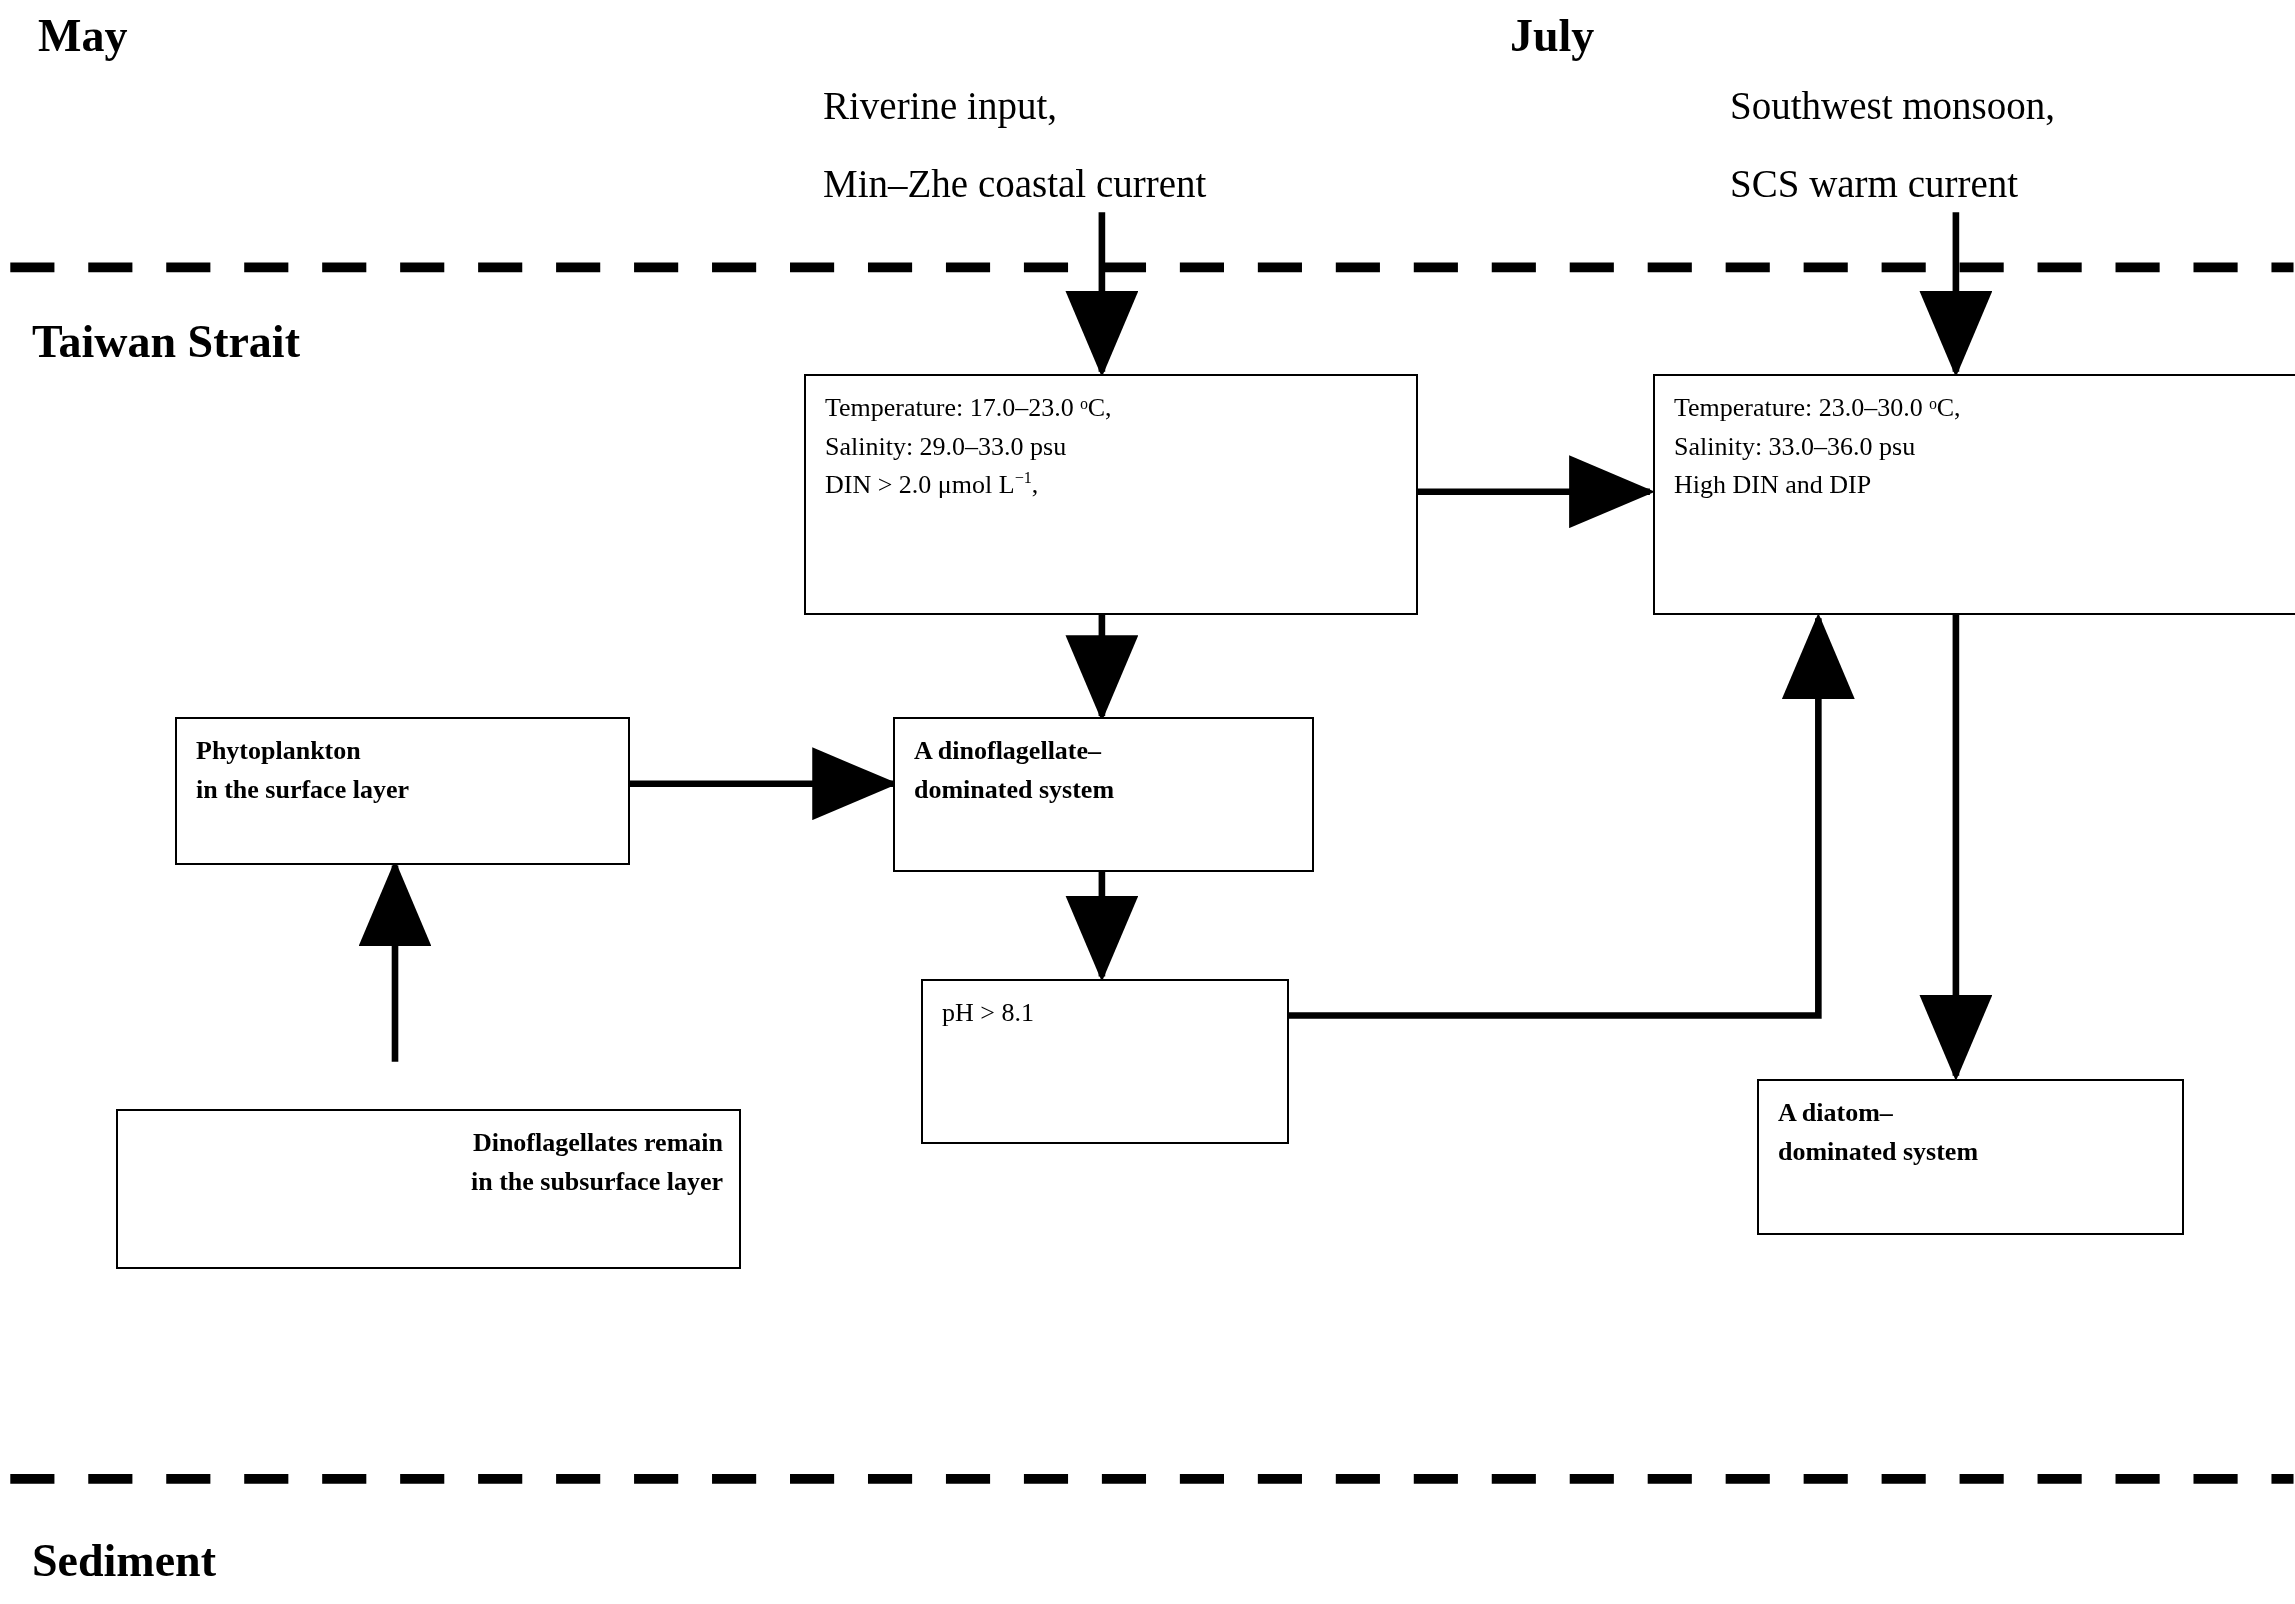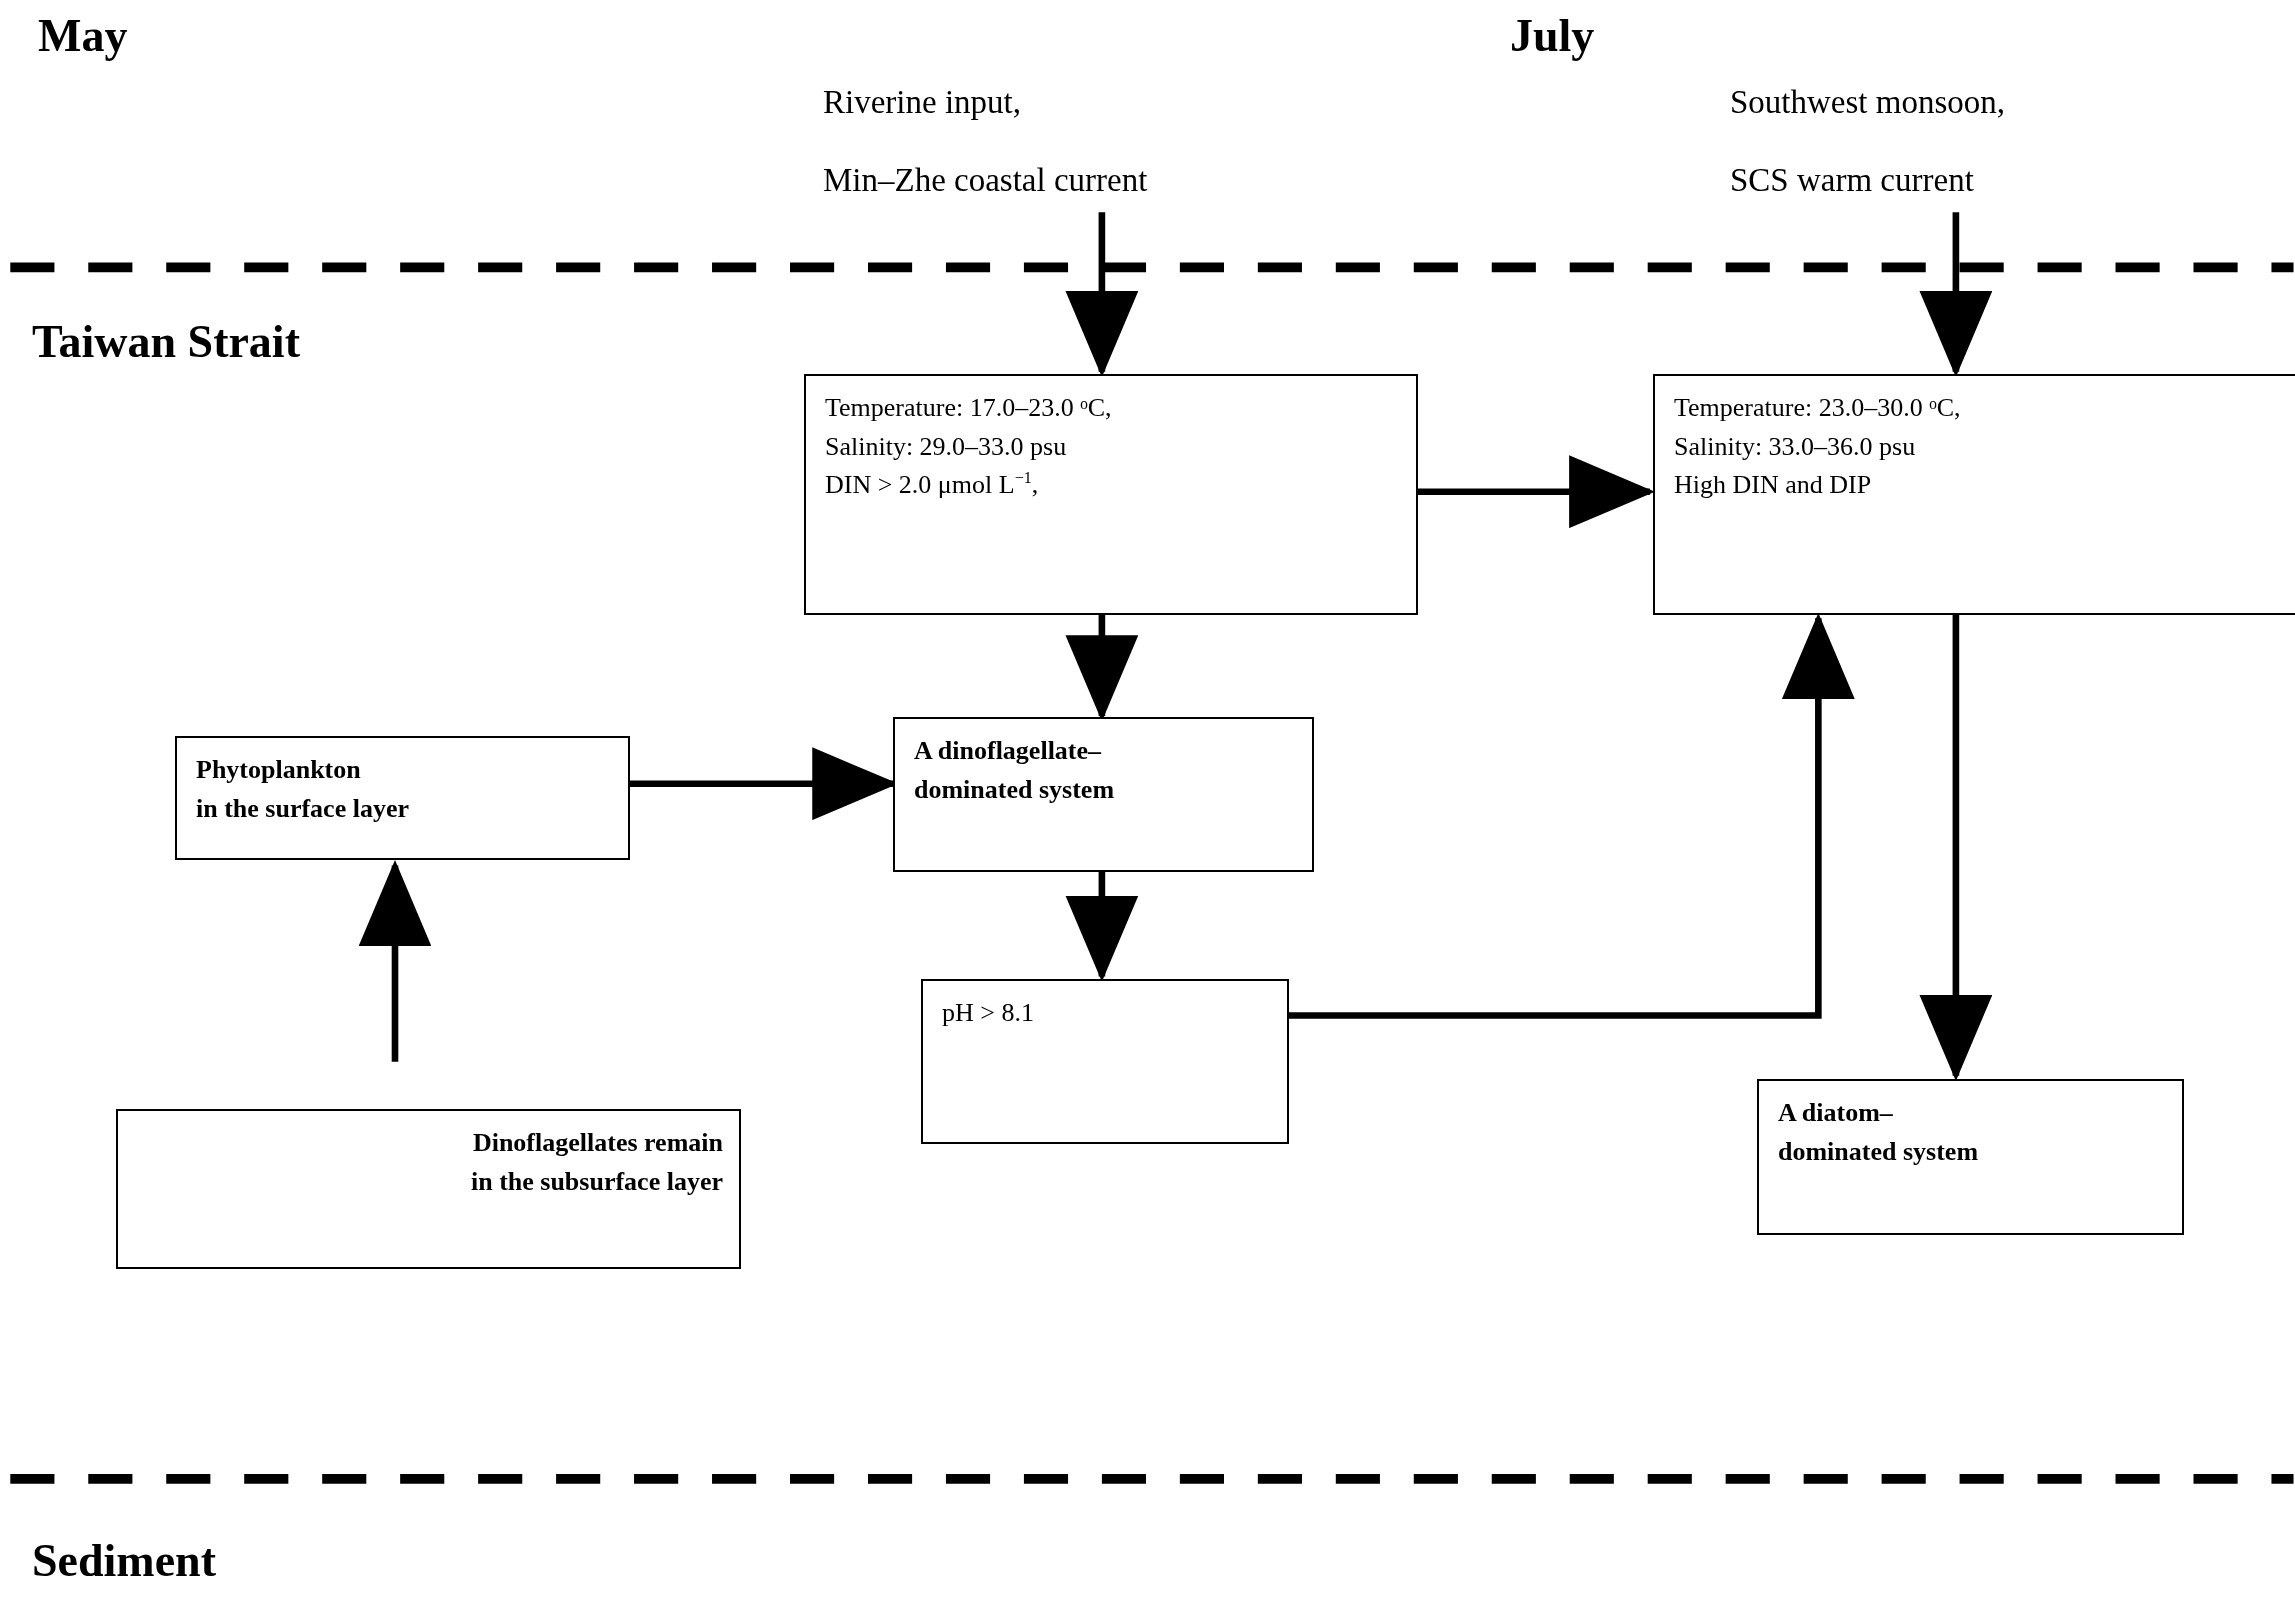--- a/index.html
+++ b/index.html
@@ -33,21 +33,21 @@
   .month-label {
     position: absolute;
     font-weight: bold;
     font-size: 46px;
     line-height: 1;
     white-space: nowrap;
     text-align: right;
   }
   .free-text {
     position: absolute;
-    font-size: 33px;
+    font-size: 39px;
     line-height: 1.28;
     white-space: nowrap;
   }
   .node-box {
     position: absolute;
     box-sizing: border-box;
     border: 2.9px solid #000000;
     background: #ffffff;
     padding: 13.2px 16px 13.2px 19px;
   }
@@ -119,21 +119,21 @@
     <div class="line">Salinity: 29.0–33.0 psu</div>
     <div class="line"><span>DIN &gt; 2.0 μmol L</span><sup>−1</sup><span>,</span></div>
   </div>
 
   <div class="node-box" style="left:1653px; top:374px; width:662px; height:241px;">
     <div class="line">Temperature: 23.0–30.0 ᵒC,</div>
     <div class="line">Salinity: 33.0–36.0 psu</div>
     <div class="line">High DIN and DIP</div>
   </div>
 
-  <div class="node-box bold" style="left:175px; top:717px; width:455px; height:124px;margin-top:19px;">
+  <div class="node-box bold" style="left:175px; top:717px; width:455px; height:148px;">
     <div class="line">Phytoplankton</div>
     <div class="line">in the surface layer</div>
   </div>
 
   <div class="node-box bold" style="left:893px; top:717px; width:421px; height:155px;">
     <div class="line">A dinoflagellate–</div>
     <div class="line">dominated system</div>
   </div>
 
   <div class="node-box" style="left:921px; top:979px; width:368px; height:165px;">

